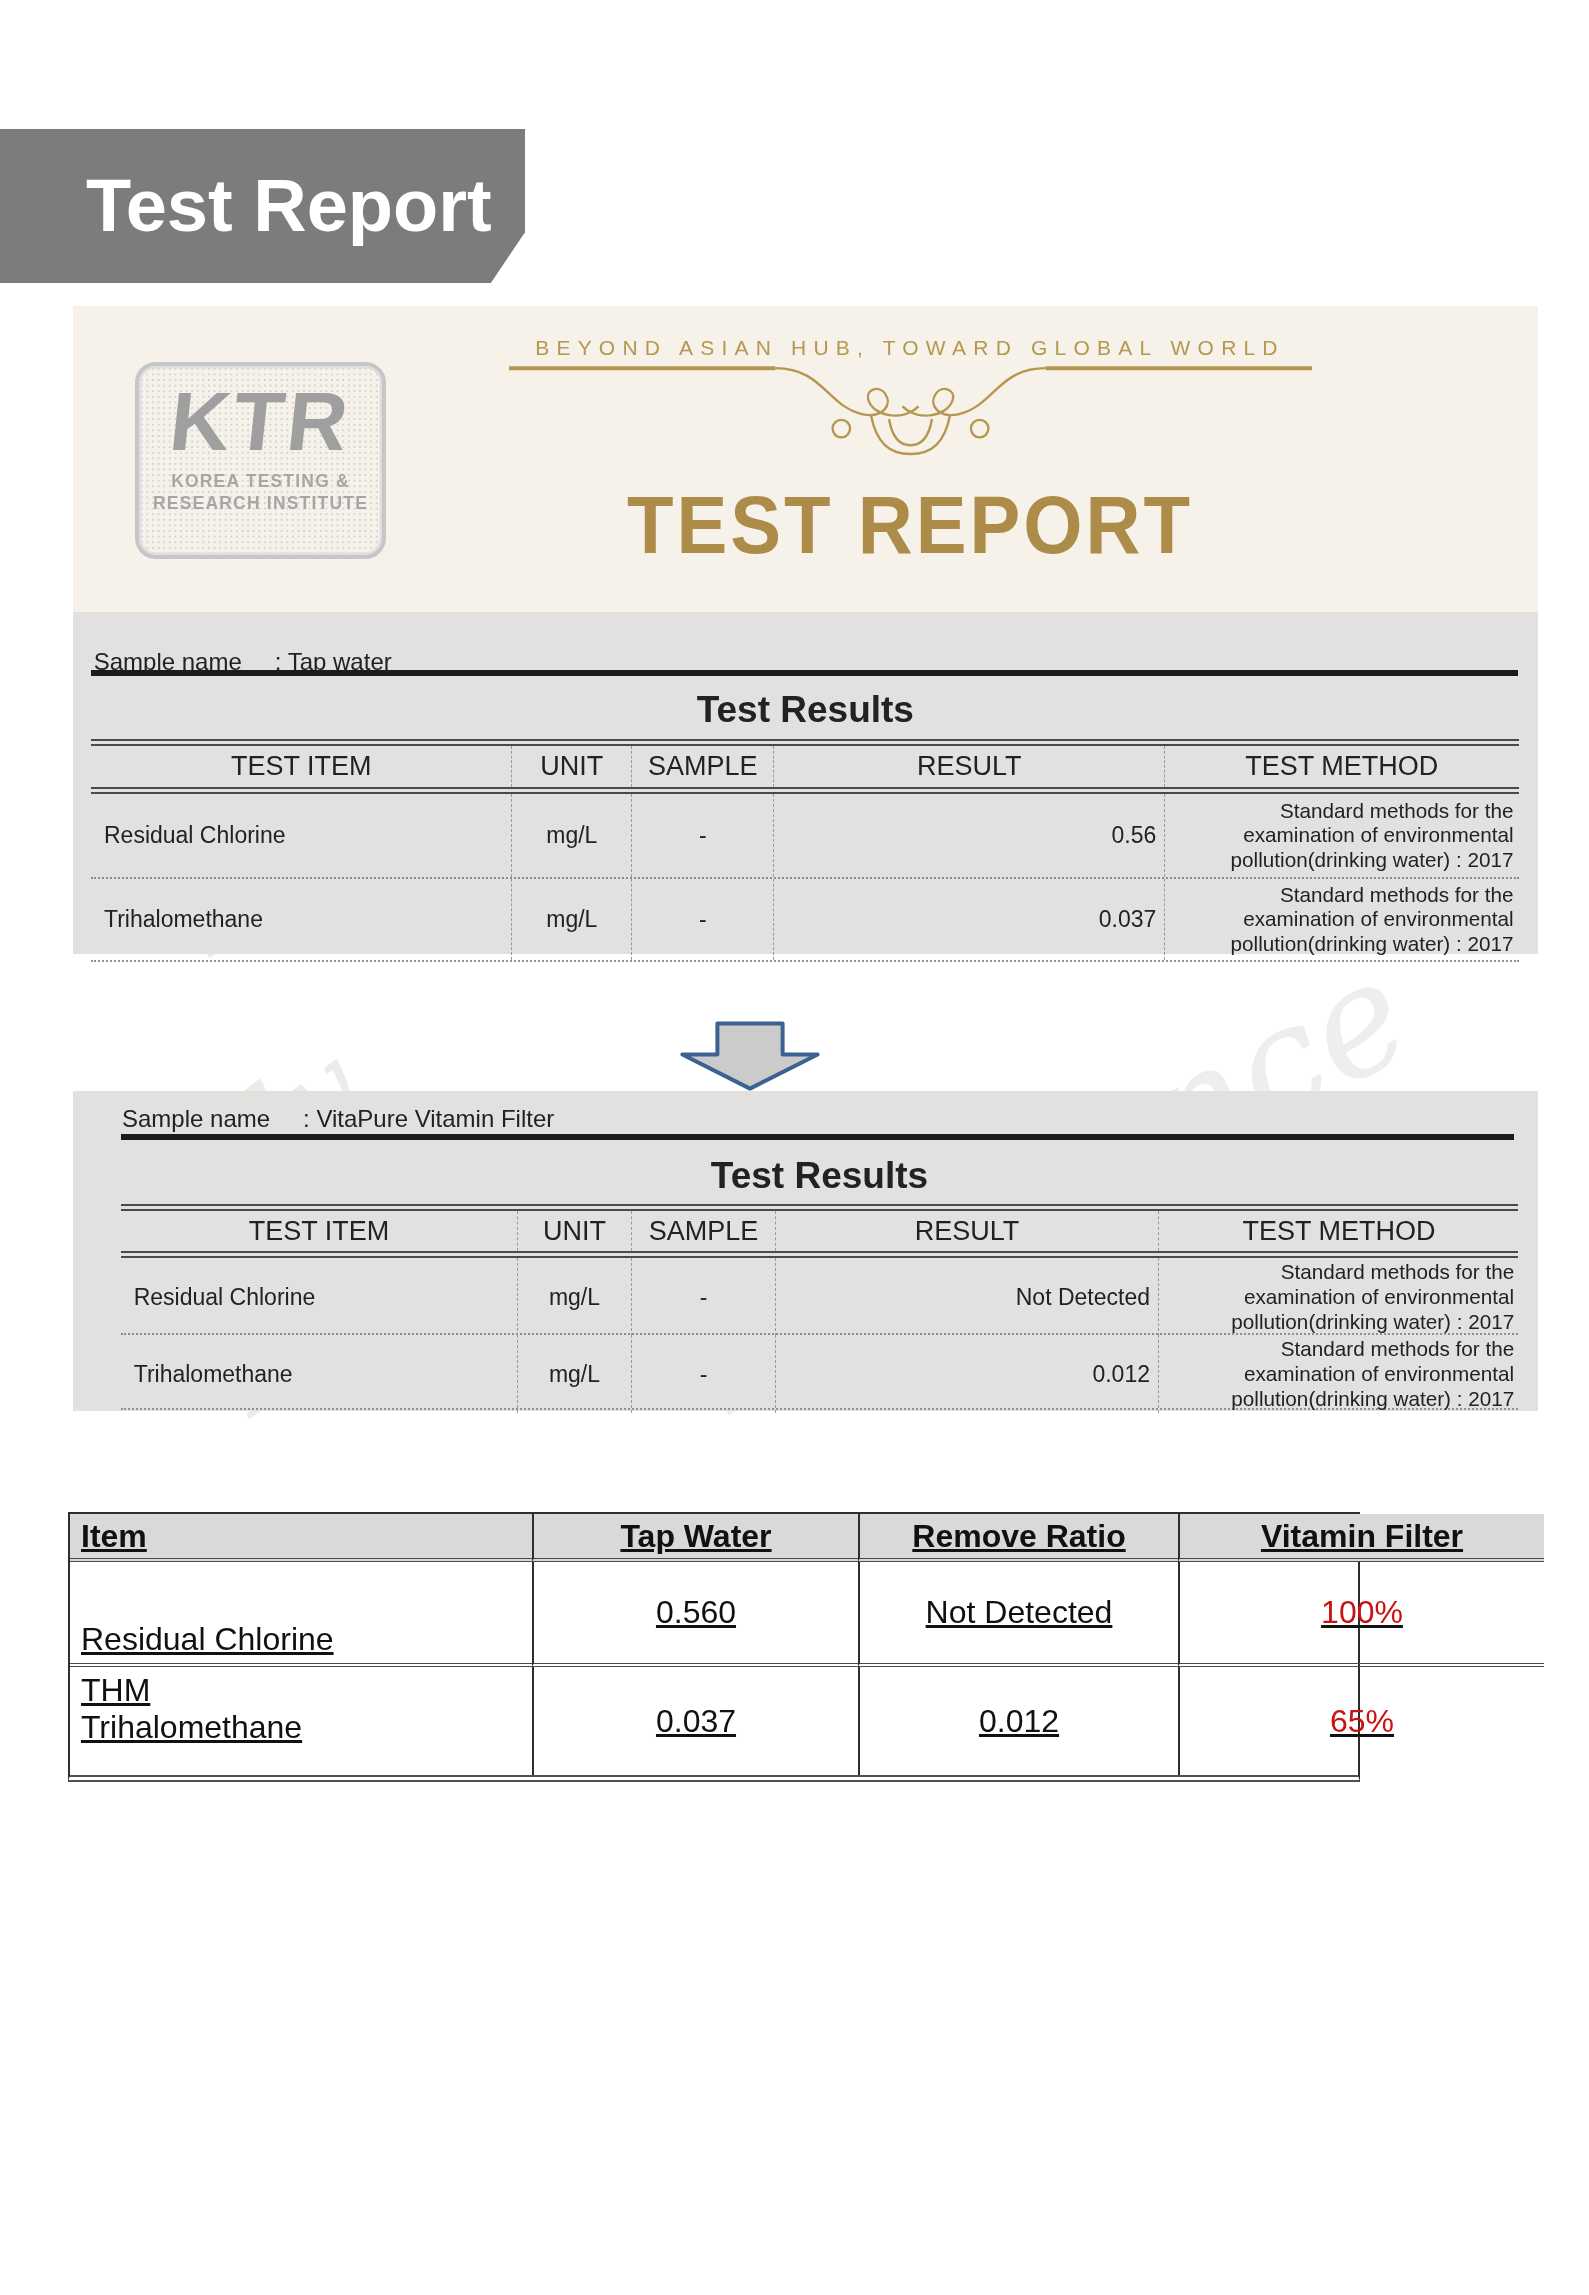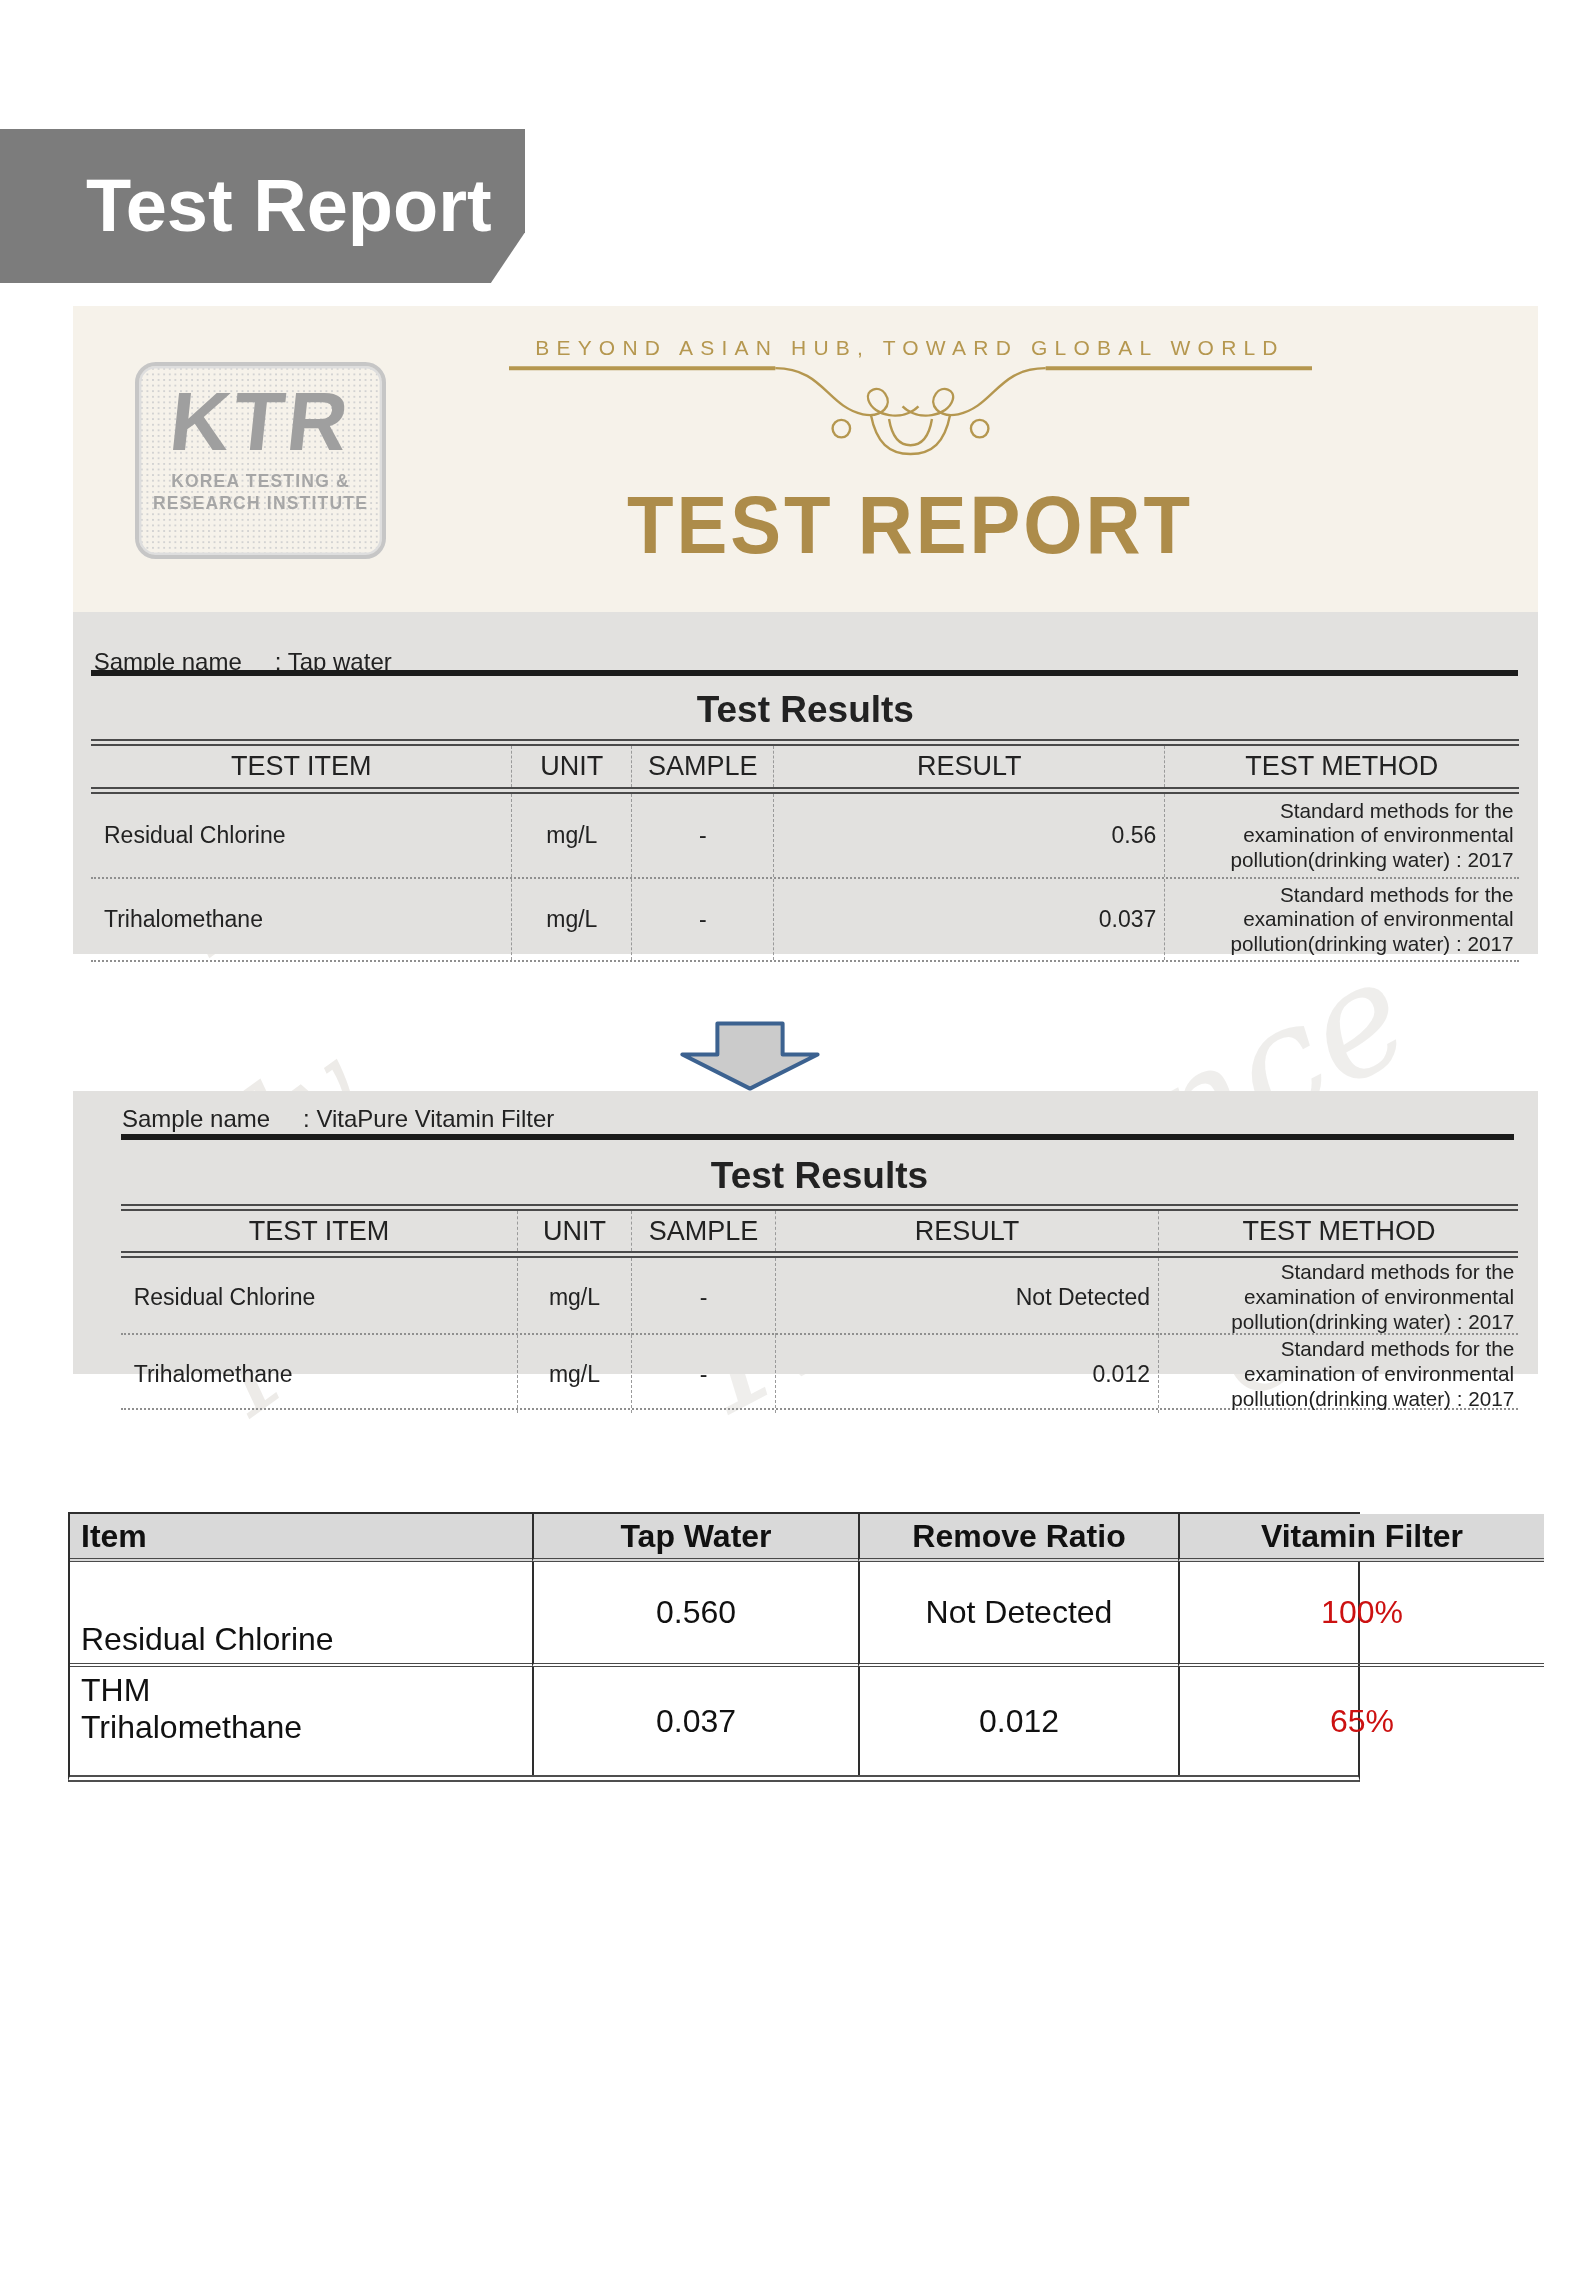--- a/index.html
+++ b/index.html
@@ -12,21 +12,21 @@
   .banner-title{padding-left:86px;font-size:74px;font-weight:700;color:#ffffff;line-height:1;}
 
   
   .wm{position:absolute;font-family:"DejaVu Serif", serif;font-style:italic;
       color:rgba(125,112,95,0.14);z-index:1;white-space:nowrap;pointer-events:none;}
 
   
   .sec{position:absolute;left:73px;width:1465px;z-index:2;}
   .sec1{top:306px;height:648px;
         background:linear-gradient(to bottom,#f6f2ea 0,#f6f2ea 306px,#e2e1df 306px,#e2e1df 100%);}
-  .sec2{top:1091px;height:283px;background:#e2e1df;text-decoration:underline;}
+  .sec2{top:1091px;height:320px;background:#e2e1df;text-decoration:underline;}
 
   
   .ktr-logo{position:absolute;left:62px;top:56px;width:251px;height:197px;border:4px solid #c6c6c6;
             border-radius:20.7px;box-sizing:border-box;text-align:center;
             background-image:radial-gradient(#d2d2d2 0.8px, transparent 1.1px);background-size:5.6px 5.6px;
             box-shadow:inset 0 0 0 2.4px #dedede;}
   .ktr-big{margin-top:14.3px;font-size:83px;font-weight:700;letter-spacing:3.2px;color:#9f9f9f;
            transform:skewX(-6deg);line-height:1;}
   .ktr-sub{margin-top:8px;font-size:17.5px;font-weight:700;letter-spacing:1.2px;color:#a6a6a6;line-height:1.25;}
 
@@ -60,21 +60,21 @@
   .c-method{display:flex;align-items:center;font-size:20.7px;line-height:1.2;
             padding:1.6px 4.8px 1.6px 8px;box-sizing:border-box;}
 
   
   .arrow{position:absolute;left:680px;top:1021px;z-index:2;}
 
   
   .summary{position:absolute;left:68px;top:1512px;width:1292px;z-index:2;box-sizing:border-box;
            border:2.4px solid #2e2e2e;border-bottom:7.2px double #4f4f4f;background:#fff;
            display:grid;grid-template-columns:462px 326px 320px 366px;grid-template-rows:48px 105px 108px;
-           font-size:32px;color:#111;}
+           font-size:32px;color:#111;text-decoration:underline;}
   .s-cell{display:flex;align-items:center;justify-content:center;box-sizing:border-box;}
   .s-vline{border-left:2.4px solid #2e2e2e;}
   .s-head{background:#d9d9d9;font-weight:600;border-bottom:4.8px double #4a4a4a;}
   .s-head-item{justify-content:flex-start;padding-left:11px;}
   .s-r1{border-bottom:4.8px double #4a4a4a;}
   .s-item-bottom{justify-content:flex-start;align-items:flex-end;padding:0 0 4.8px 11px;}
   .s-item-top{justify-content:flex-start;align-items:flex-start;padding:4.8px 0 0 11px;line-height:1.15;}
   .ratio{color:#cc1111;}
 </style>
 </head>

